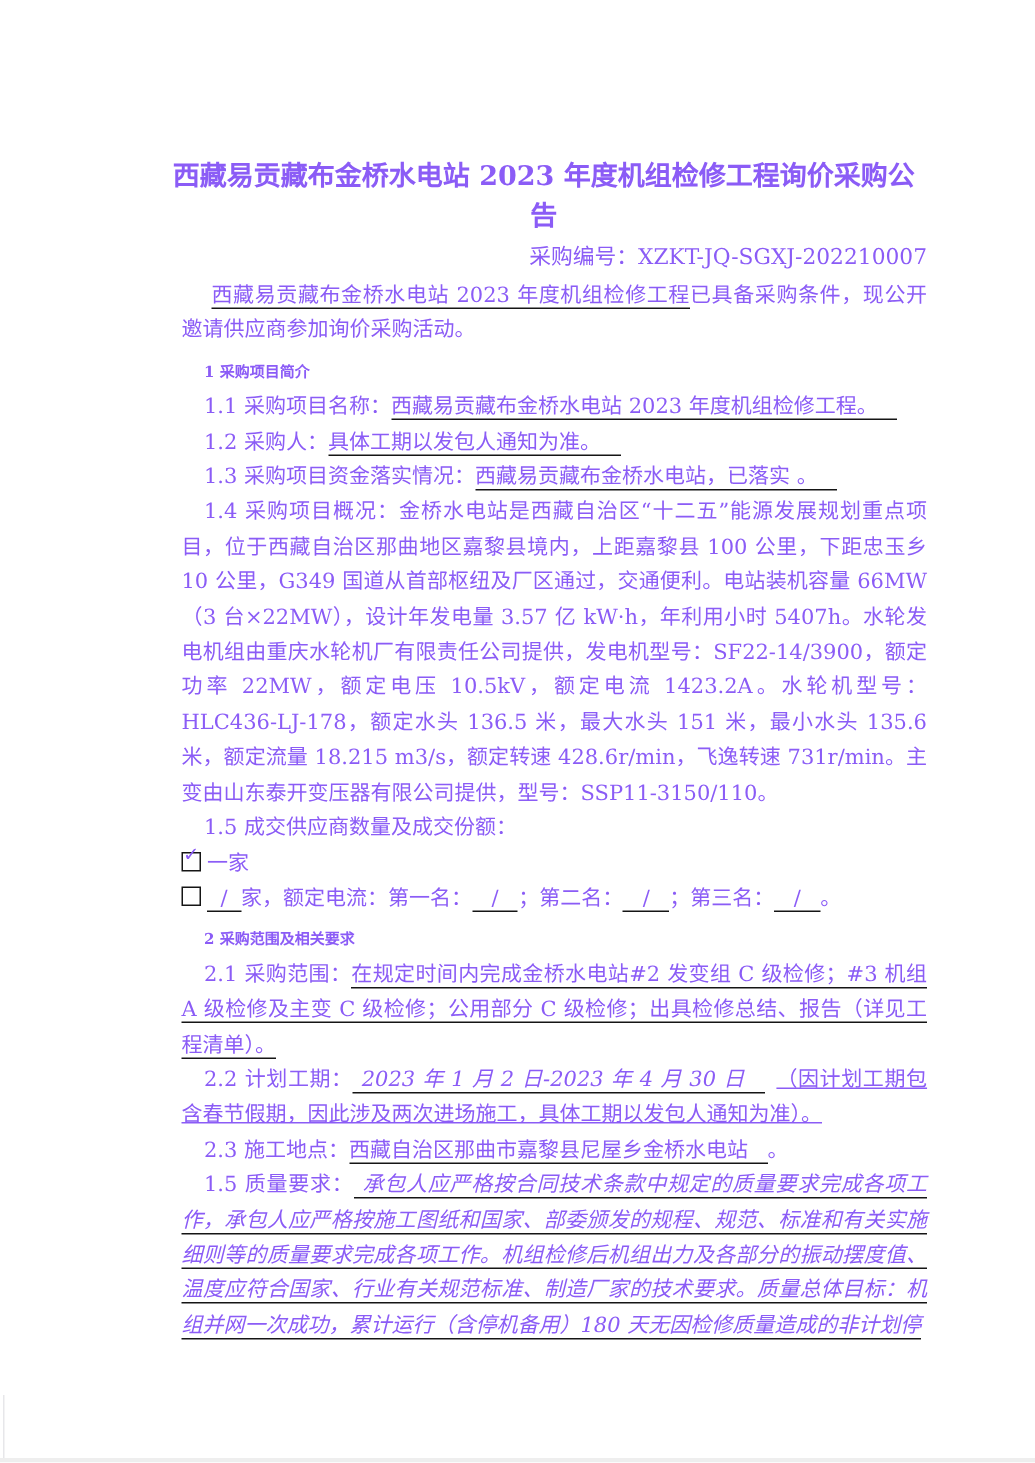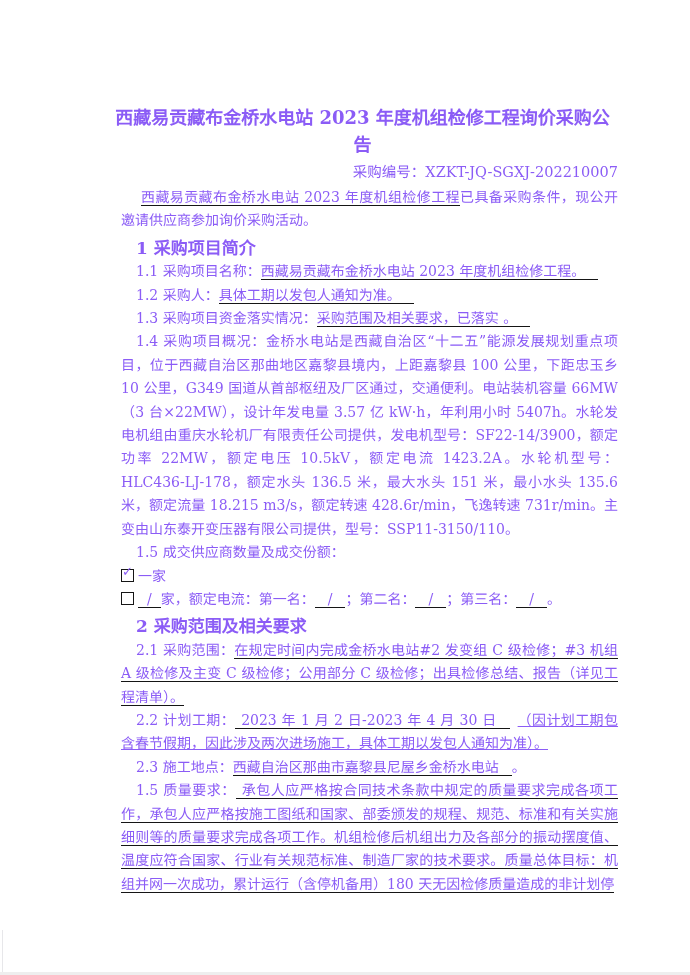--- a/index.html
+++ b/index.html
@@ -21,26 +21,26 @@
     font-size:18px;line-height:27px;font-weight:bold;
     text-align:center;margin:0 0 2px -14px;letter-spacing:0;
   }
   .proc-no{
     font-size:14.5px;line-height:25px;text-align:right;margin:0 0 1px 0;
   }
   p.para{margin:0;font-size:14px;line-height:23.4px;text-align:justify;}
   .indent{text-indent:15px;}
   .indent-lg{text-indent:20px;}
   h2.sec{
-    font-size:17px;line-height:23.4px;font-weight:bold;
+    font-size:10px;line-height:23.4px;font-weight:bold;
     margin:4px 0 0 0;text-indent:15px;text-align:left;
   }
   .u{border-bottom:1px solid #151515;}
   .pad-r{padding-right:13px;}
-  .pad-l{padding-left:6px;}
+  .pad-l{padding-left:6px;font-style:italic;}
   .note{padding-left:8px;text-decoration:underline;}
   .check-line{text-indent:0;}
   .checkbox{
     display:inline-block;width:11px;height:11px;
     border:1.5px solid #151515;position:relative;top:1px;margin-right:4px;
     vertical-align:baseline;
   }
   .checkbox .tick{
     position:absolute;top:-5px;left:0px;font-size:13px;line-height:13px;
     font-family:"DejaVu Sans","Liberation Sans",sans-serif;font-weight:bold;
@@ -59,21 +59,21 @@
     <p class="proc-no"><span>采购编号：</span><span>XZKT-JQ-SGXJ-202210007</span></p>
 
     <p class="para indent-lg"><span class="u">西藏易贡藏布金桥水电站 2023 年度机组检修工程</span><span>已具备采购条件，现公开邀请供应商参加询价采购活动。</span></p>
 
     <h2 class="sec">1 采购项目简介</h2>
 
     <p class="para indent"><span>1.1 采购项目名称：</span><span class="u pad-r">西藏易贡藏布金桥水电站 2023 年度机组检修工程。</span></p>
 
     <p class="para indent"><span>1.2 采购人：</span><span class="u pad-r">具体工期以发包人通知为准。</span></p>
 
-    <p class="para indent"><span>1.3 采购项目资金落实情况：</span><span class="u pad-r">采购范围及相关要求，已落实 。</span></p>
+    <p class="para indent"><span>1.3 采购项目资金落实情况：</span><span class="u pad-r">西藏易贡藏布金桥水电站，已落实 。</span></p>
 
     <p class="para indent"><span>1.4 采购项目概况：</span><span>金桥水电站是西藏自治区“十二五”能源发展规划重点项目，位于西藏自治区那曲地区嘉黎县境内，上距嘉黎县 100 公里，下距忠玉乡 10 公里，G349 国道从首部枢纽及厂区通过，交通便利。电站装机容量 66MW（3 台×22MW），设计年发电量 3.57 亿 kW·h，年利用小时 5407h。水轮发电机组由重庆水轮机厂有限责任公司提供，发电机型号：SF22-14/3900，额定功率 22MW，额定电压 10.5kV，额定电流 1423.2A。水轮机型号：HLC436-LJ-178，额定水头 136.5 米，最大水头 151 米，最小水头 135.6 米，额定流量 18.215 m3/s，额定转速 428.6r/min，飞逸转速 731r/min。主变由山东泰开变压器有限公司提供，型号：SSP11-3150/110。</span></p>
 
     <p class="para indent"><span>1.5 成交供应商数量及成交份额：</span></p>
 
     <p class="para check-line"><span class="checkbox"><span class="tick">✓</span></span><span>一家</span></p>
 
     <p class="para check-line"><span class="checkbox"></span><span class="slot">/</span><span>家，额定电流：第一名：</span><span class="slot-wide">/</span><span>；第二名：</span><span class="slot-wide">/</span><span>；第三名：</span><span class="slot-wide">/</span><span>。</span></p>
 
     <h2 class="sec">2 采购范围及相关要求</h2>

